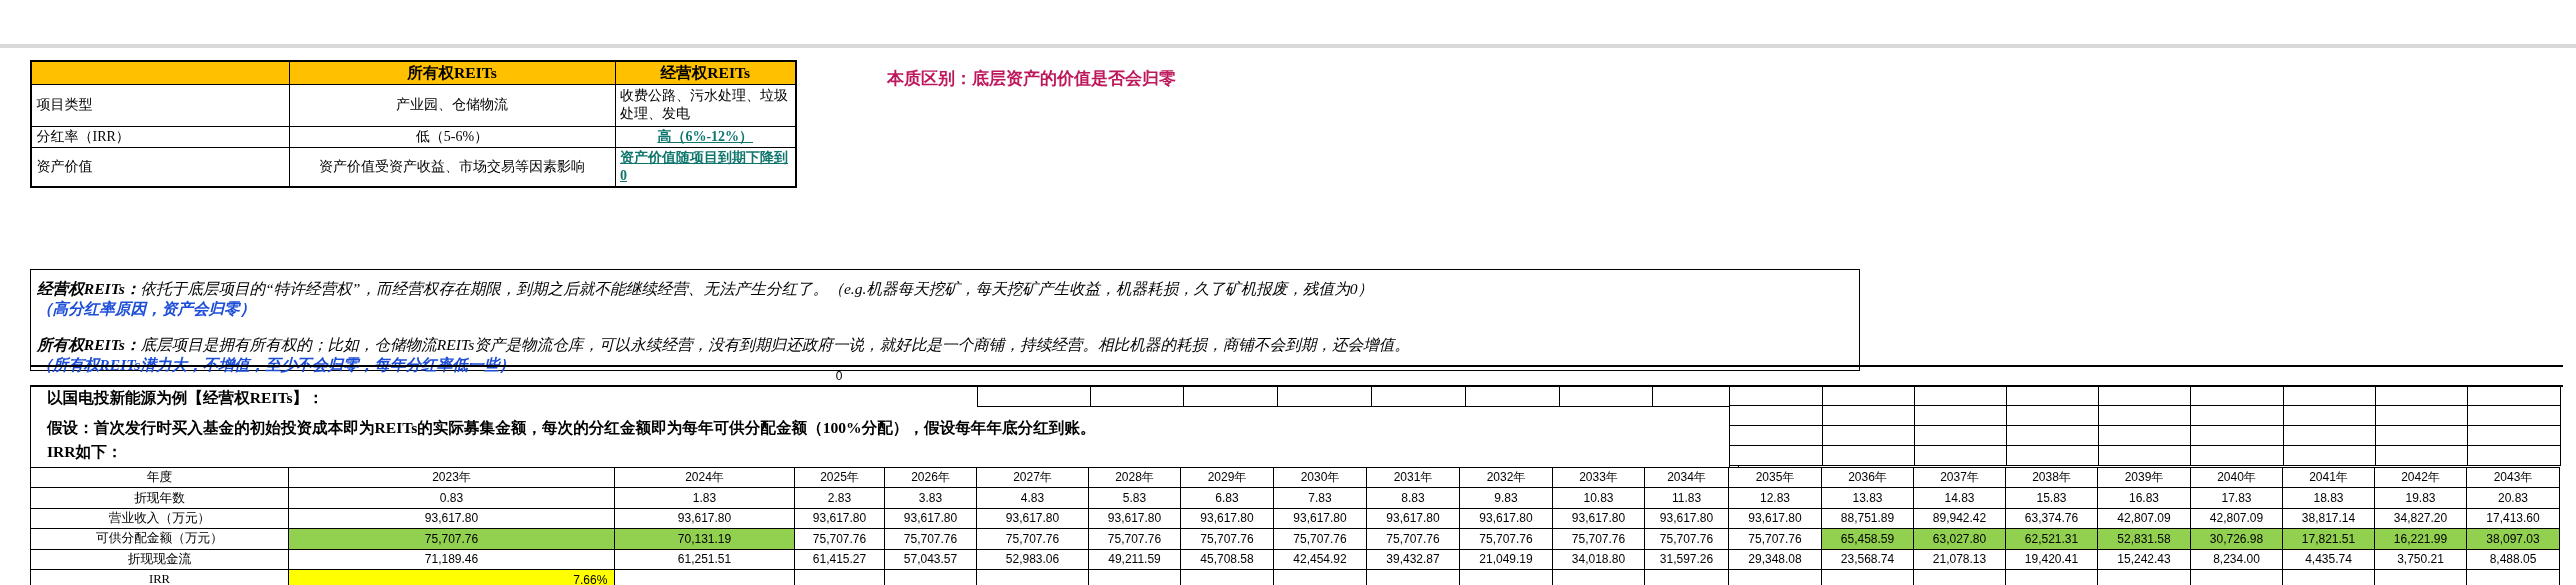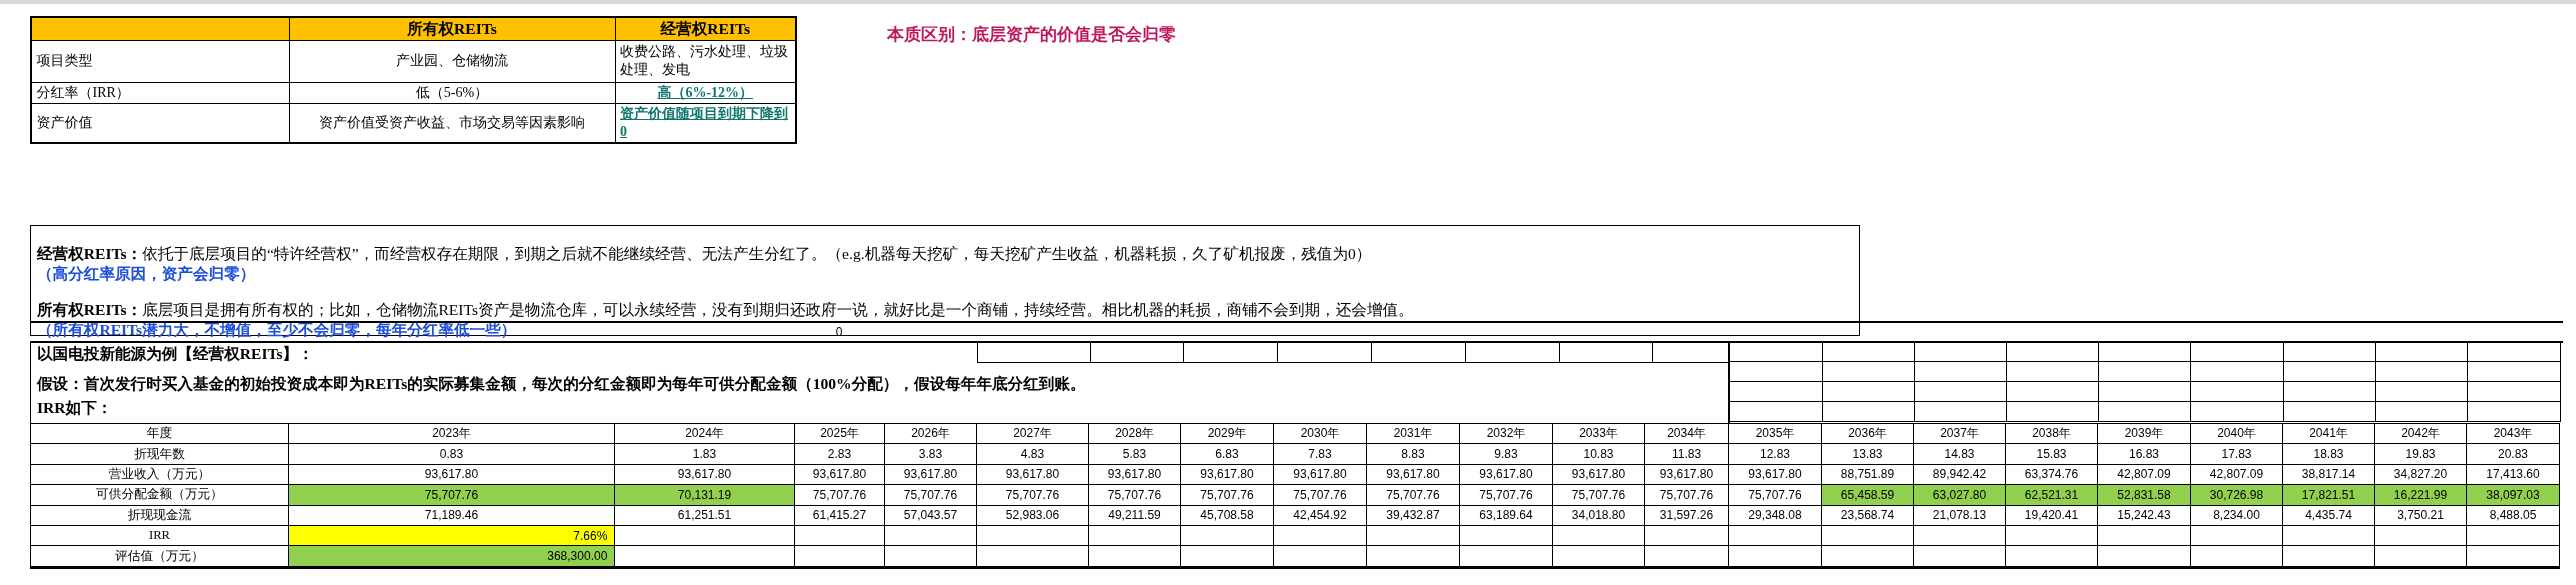--- a/index.html
+++ b/index.html
@@ -1,18 +1,18 @@
 <!DOCTYPE html>
 <html style="font-size:12px"><head>
 <meta charset="utf-8">
 <style>
   html,body{margin:0;padding:0;background:#fff;}
   #canvas{position:relative;width:2576px;height:585px;background:#ffffff;overflow:hidden;
           font-family:"Liberation Serif","DejaVu Serif",serif;color:#000;}
-  .abs{position:absolute;}
+  .abs{position:absolute;margin-top:44px;}
   
   #top-strip{left:0;top:0;width:2576px;height:3.7px;background:#d9d9d9;}
   
   #cmp{left:30px;top:16.4px;border-collapse:collapse;table-layout:fixed;}
   #cmp td{border:0.7px solid #000;border-top:1.5px solid #000;border-bottom:1.5px solid #000;
           overflow:hidden;padding:0.7px 4.5px;font-size:14px;line-height:18.6px;vertical-align:middle;}
   #cmp{border:2.2px solid #000;}
   #cmp tr.hd td{background:#FFC000;font-weight:bold;text-align:center;font-size:15.6px;}
   #cmp td.lab{text-align:left;}
   #cmp td.own{text-align:center;}
@@ -23,36 +23,36 @@
   #cmp tr:nth-child(1){height:23px;}
   #cmp tr:nth-child(2){height:42px;}
   #cmp tr:nth-child(3){height:18.6px;}
   #cmp tr:nth-child(4){height:24px;}
   #cmp tr:nth-child(5){height:39px;}
   #cmp tr:nth-child(6){height:39px;}
   
   #annotation{left:887px;top:23px;font-size:17px;font-weight:bold;color:#be185d;white-space:nowrap;}
   
   #notes-box{left:30px;top:225px;width:1816px;height:91px;border:1.5px solid #000;background:#fff;
-             padding:18px 6px 0 6px;overflow:visible;}
+             padding:9px 6px 0 6px;overflow:visible;font-style:italic;}
   .nb-line{font-size:15.6px;line-height:20px;white-space:nowrap;}
   .nb-gap{margin-top:16.4px;}
   .nb-red{color:#1d4ed8;font-weight:bold;}
   .nb-b{font-weight:bold;}
   
   .hline{left:30px;width:2533px;height:2.2px;background:#000;}
   
   #stray-zero{left:794px;top:324px;width:90px;height:16.4px;text-align:center;font-size:12px;
               font-family:"Liberation Sans","DejaVu Sans",sans-serif;line-height:16.4px;}
   
   #strip-row{left:977px;top:343px;height:18.6px;border-bottom:0.7px solid #000;display:flex;}
   #strip-row .sc{height:18.6px;border-left:0.7px solid #000;}
   
   #example-box{left:30px;top:341px;width:1691px;height:82px;border-left:1.5px solid #000;
-               border-right:1.5px solid #000;background:transparent;padding:3px 0 0 6px;}
+               border-right:1.5px solid #000;background:transparent;padding:3px 0 0 16px;}
   .ex-line{font-size:15.6px;line-height:19.4px;font-weight:bold;white-space:nowrap;}
   .ex-line.m1{margin-top:10.4px;}
   .ex-line.m2{margin-top:4.5px;}
   
   #grid{left:1729px;top:343px;width:833px;height:80px;display:grid;border-left:0.7px solid #000;}
   #grid .gc{border-right:0.7px solid #000;border-bottom:0.7px solid #000;background:#fff;}
   
   #irr{left:30px;top:423px;border-collapse:collapse;table-layout:fixed;border:1.5px solid #000;
        border-bottom:3px solid #000;background:#fff;}
   #irr td{border:0.7px solid #000;height:19.4px;padding:0 3px;overflow:hidden;font-size:12px;
@@ -295,21 +295,21 @@
           <td class="lbl">折现现金流</td>
           <td class="c">71,189.46</td>
           <td class="c">61,251.51</td>
           <td class="c">61,415.27</td>
           <td class="c">57,043.57</td>
           <td class="c">52,983.06</td>
           <td class="c">49,211.59</td>
           <td class="c">45,708.58</td>
           <td class="c">42,454.92</td>
           <td class="c">39,432.87</td>
-          <td class="c">63,189.64</td>
+          <td class="c">21,049.19</td>
           <td class="c">34,018.80</td>
           <td class="c">31,597.26</td>
           <td class="c">29,348.08</td>
           <td class="c">23,568.74</td>
           <td class="c">21,078.13</td>
           <td class="c">19,420.41</td>
           <td class="c">15,242.43</td>
           <td class="c">8,234.00</td>
           <td class="c">4,435.74</td>
           <td class="c">3,750.21</td>

